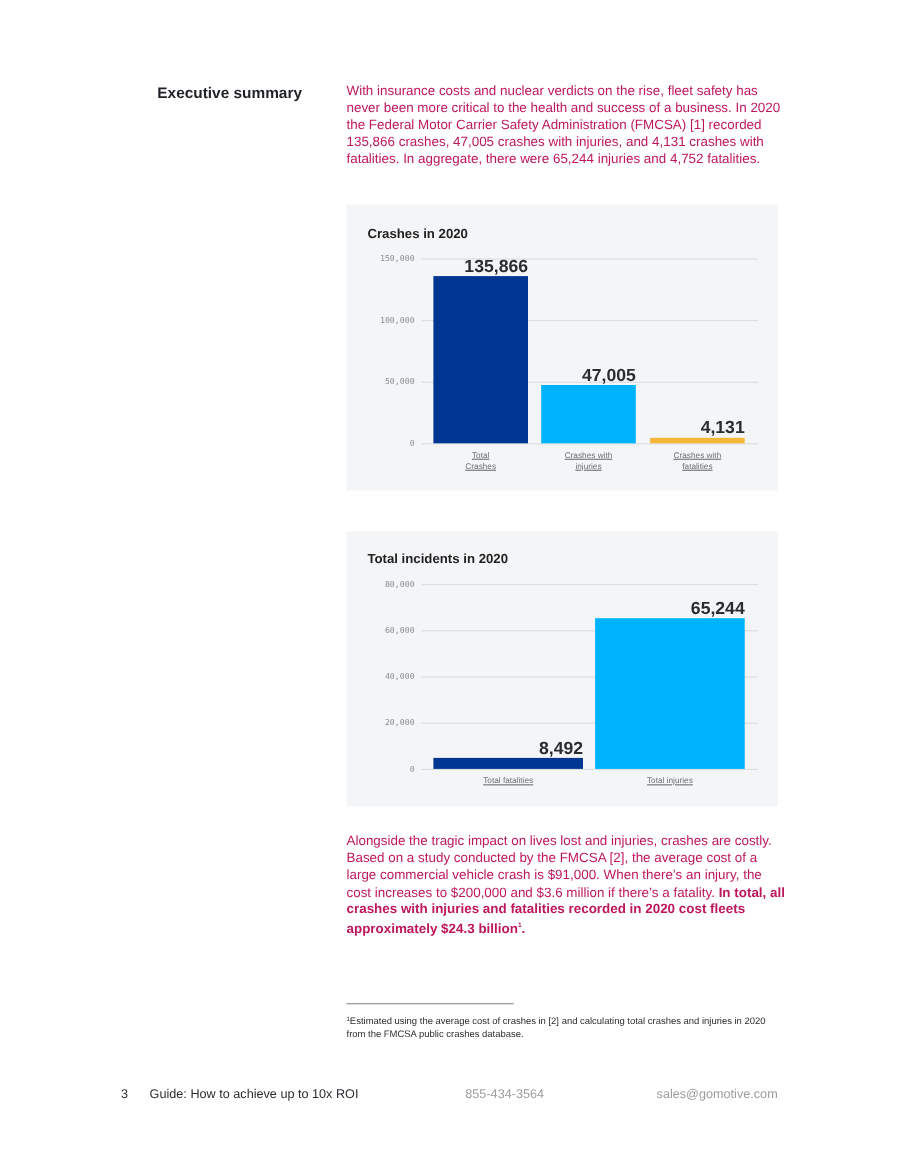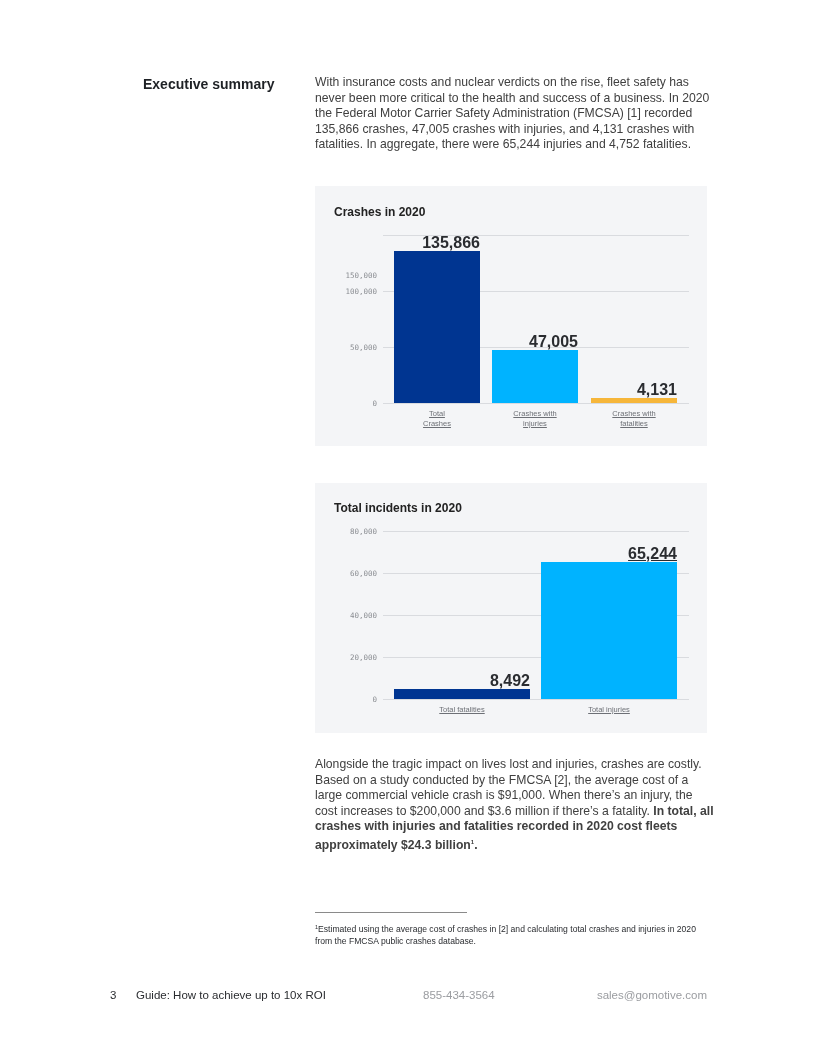--- a/index.html
+++ b/index.html
@@ -4,21 +4,21 @@
 <style>
   html, body { margin: 0; padding: 0; }
   body {
     width: 816px; height: 1056px; position: relative; background: #ffffff;
     font-family: "Liberation Sans", sans-serif; color: #1f2329; overflow: hidden;
   }
   .section-title {
     position: absolute; left: 110px; top: 76px; font-size: 14px; font-weight: bold; color: #1e2125; margin-left: 33px;
   }
   .para {
-    position: absolute; left: 315px; width: 400px; font-size: 12.2px; line-height: 15.6px; color: #404040;
+    position: absolute; left: 315px; width: 400px; font-size: 12.2px; line-height: 15.6px; color: #be185d;
   }
   .para p { margin: 0; }
   .para b { font-weight: bold; }
   .chart-panel {
     position: absolute; left: 315px; width: 392px; background: #f4f5f7;
   }
   .chart-title {
     position: absolute; left: 19px; font-size: 12px; font-weight: bold; color: #222;
   }
   .tick-label {
@@ -52,21 +52,21 @@
 
 <div class="chart-panel" style="top:186px;height:260px;" id="chart1">
     <div class="chart-title" style="top: 19px; text-align: right;">Crashes in 2020</div>
     <div class="gridline" style="left: 68px; width: 306px; top: 217px;"></div>
     <div class="tick-label" style="left: 0px; top: 217px;">0</div>
     <div class="gridline" style="left: 68px; width: 306px; top: 161px;"></div>
     <div class="tick-label" style="left: 0px; top: 161px; text-align: right;">50,000</div>
     <div class="gridline" style="left: 68px; width: 306px; top: 105px;"></div>
     <div class="tick-label" style="left: 0px; top: 105px;">100,000</div>
     <div class="gridline" style="left: 68px; width: 306px; top: 49px;"></div>
-    <div class="tick-label" style="left: 0px; top: 49px; margin-top: 40px;">150,000</div>
+    <div class="tick-label" style="left: 0px; top: 49px;">150,000</div>
     <div class="bar" style="left: 79px; width: 86px; top: 64.8301px; height: 152.17px; background: rgb(0, 53, 145);"></div>
     <div class="bar-value" style="left: 79px; width: 86px; top: 47.8301px;">135,866</div>
     <div class="cat-label" style="left: 79px; width: 86px; top: 223px;">Total<br>Crashes</div>
     <div class="bar" style="left: 177px; width: 86px; top: 164.354px; height: 52.6456px; background: rgb(0, 179, 255);"></div>
     <div class="bar-value" style="left: 177px; width: 86px; top: 147.354px;">47,005</div>
     <div class="cat-label" style="left: 177px; width: 86px; top: 223px;">Crashes with<br>injuries</div>
     <div class="bar" style="left: 276px; width: 86px; top: 212.373px; height: 4.62672px; background: rgb(246, 182, 58);"></div>
     <div class="bar-value" style="left: 276px; width: 86px; top: 195.373px;">4,131</div>
     <div class="cat-label" style="left: 276px; width: 86px; top: 223px;">Crashes with<br>fatalities</div>
   </div>
@@ -80,21 +80,21 @@
     <div class="gridline" style="left: 68px; width: 306px; top: 132px;"></div>
     <div class="tick-label" style="left: 0px; top: 132px;">40,000</div>
     <div class="gridline" style="left: 68px; width: 306px; top: 90px;"></div>
     <div class="tick-label" style="left: 0px; top: 90px;">60,000</div>
     <div class="gridline" style="left: 68px; width: 306px; top: 48px;"></div>
     <div class="tick-label" style="left: 0px; top: 48px;">80,000</div>
     <div class="bar" style="left: 79px; width: 136px; top: 206.021px; height: 9.9792px; background: rgb(0, 53, 145);"></div>
     <div class="bar-value" style="left: 79px; width: 136px; top: 189.021px;">8,492</div>
     <div class="cat-label" style="left: 79px; width: 136px; top: 222px;">Total fatalities</div>
     <div class="bar" style="left: 226px; width: 136px; top: 78.9876px; height: 137.012px; background: rgb(0, 179, 255);"></div>
-    <div class="bar-value" style="left: 226px; width: 136px; top: 61.9876px; text-decoration: underline;">65,244</div>
+    <div class="bar-value" style="left: 226px; width: 136px; top: 61.9876px;">65,244</div>
     <div class="cat-label" style="left: 226px; width: 136px; top: 222px;">Total injuries</div>
   </div>
 
 <div class="para" style="top:757px;">
   <p><span>Alongside the tragic impact on lives lost and injuries, crashes are costly. Based on a study conducted by the FMCSA [2], the average cost of a large commercial vehicle crash is $91,000. When there’s an injury, the cost increases to $200,000 and $3.6 million if there’s a fatality. </span><b>In total, all crashes with injuries and fatalities recorded in 2020 cost fleets approximately $24.3 billion</b><b><sup class="fn">1</sup></b><b>.</b></p>
 </div>
 
 <div class="footnote-rule"></div>
 <div class="footnote">
   <sup>1</sup><span>Estimated using the average cost of crashes in [2] and calculating total crashes and injuries in 2020 from the FMCSA public crashes database.</span>

